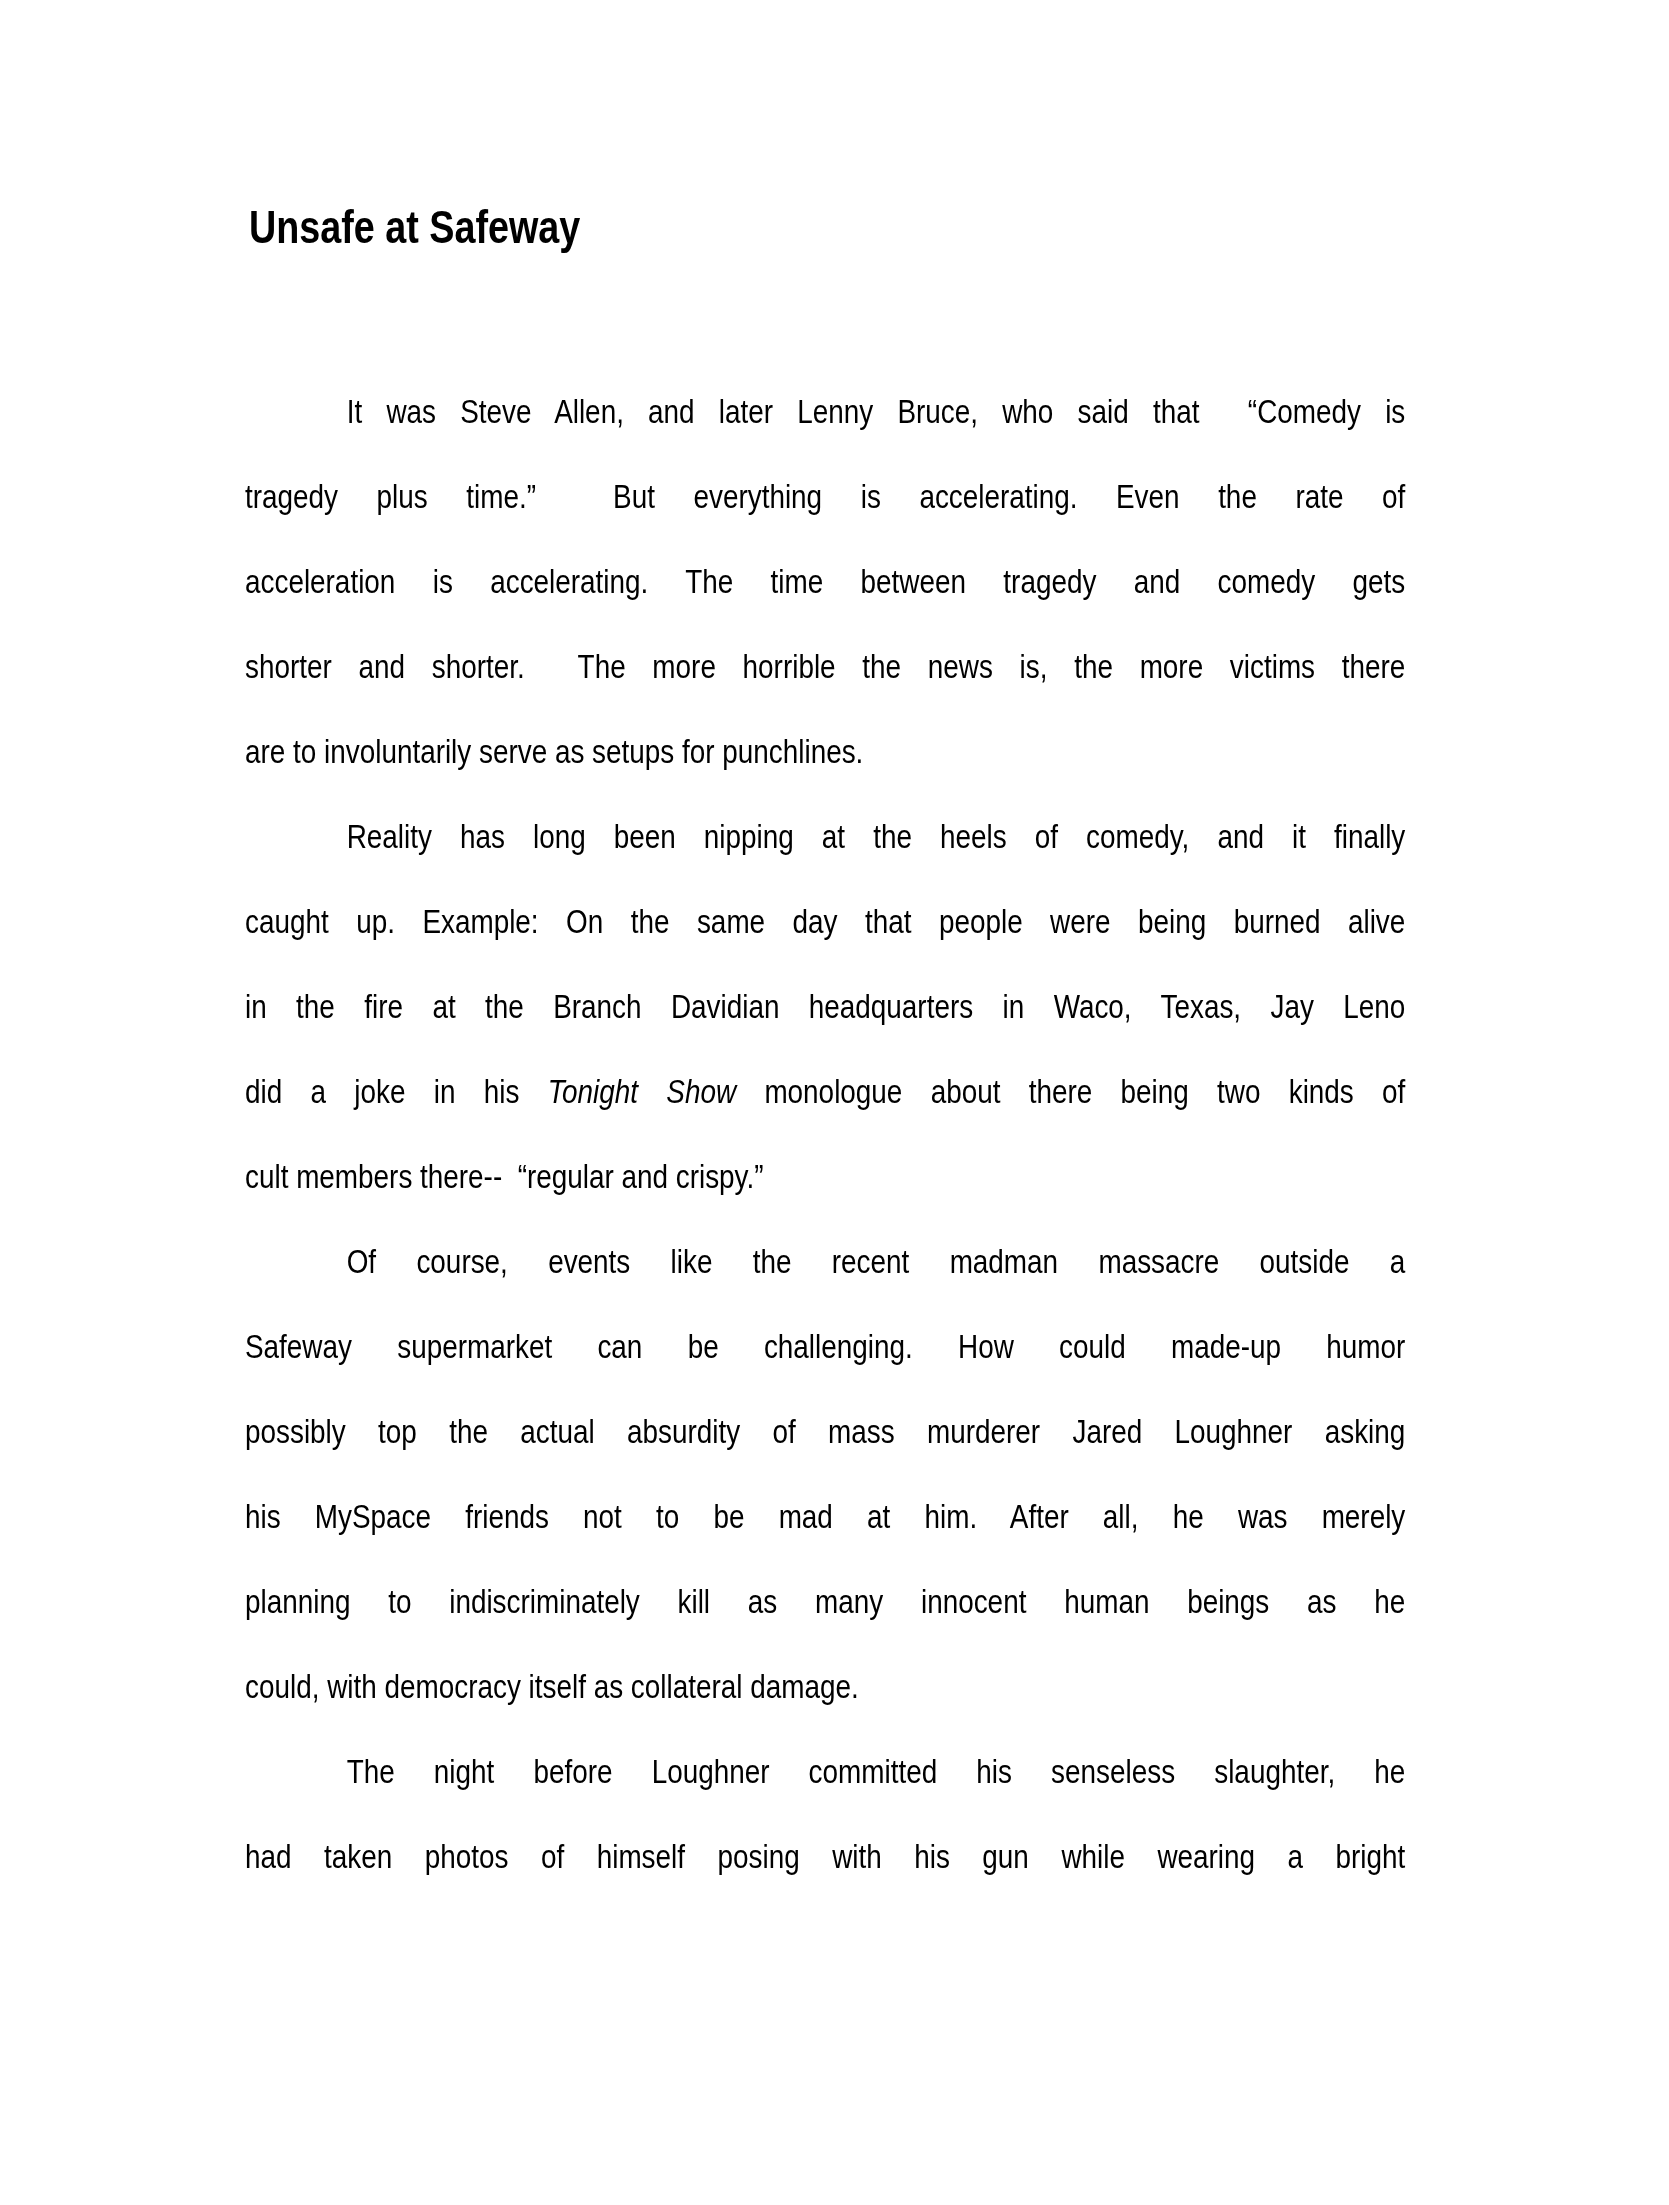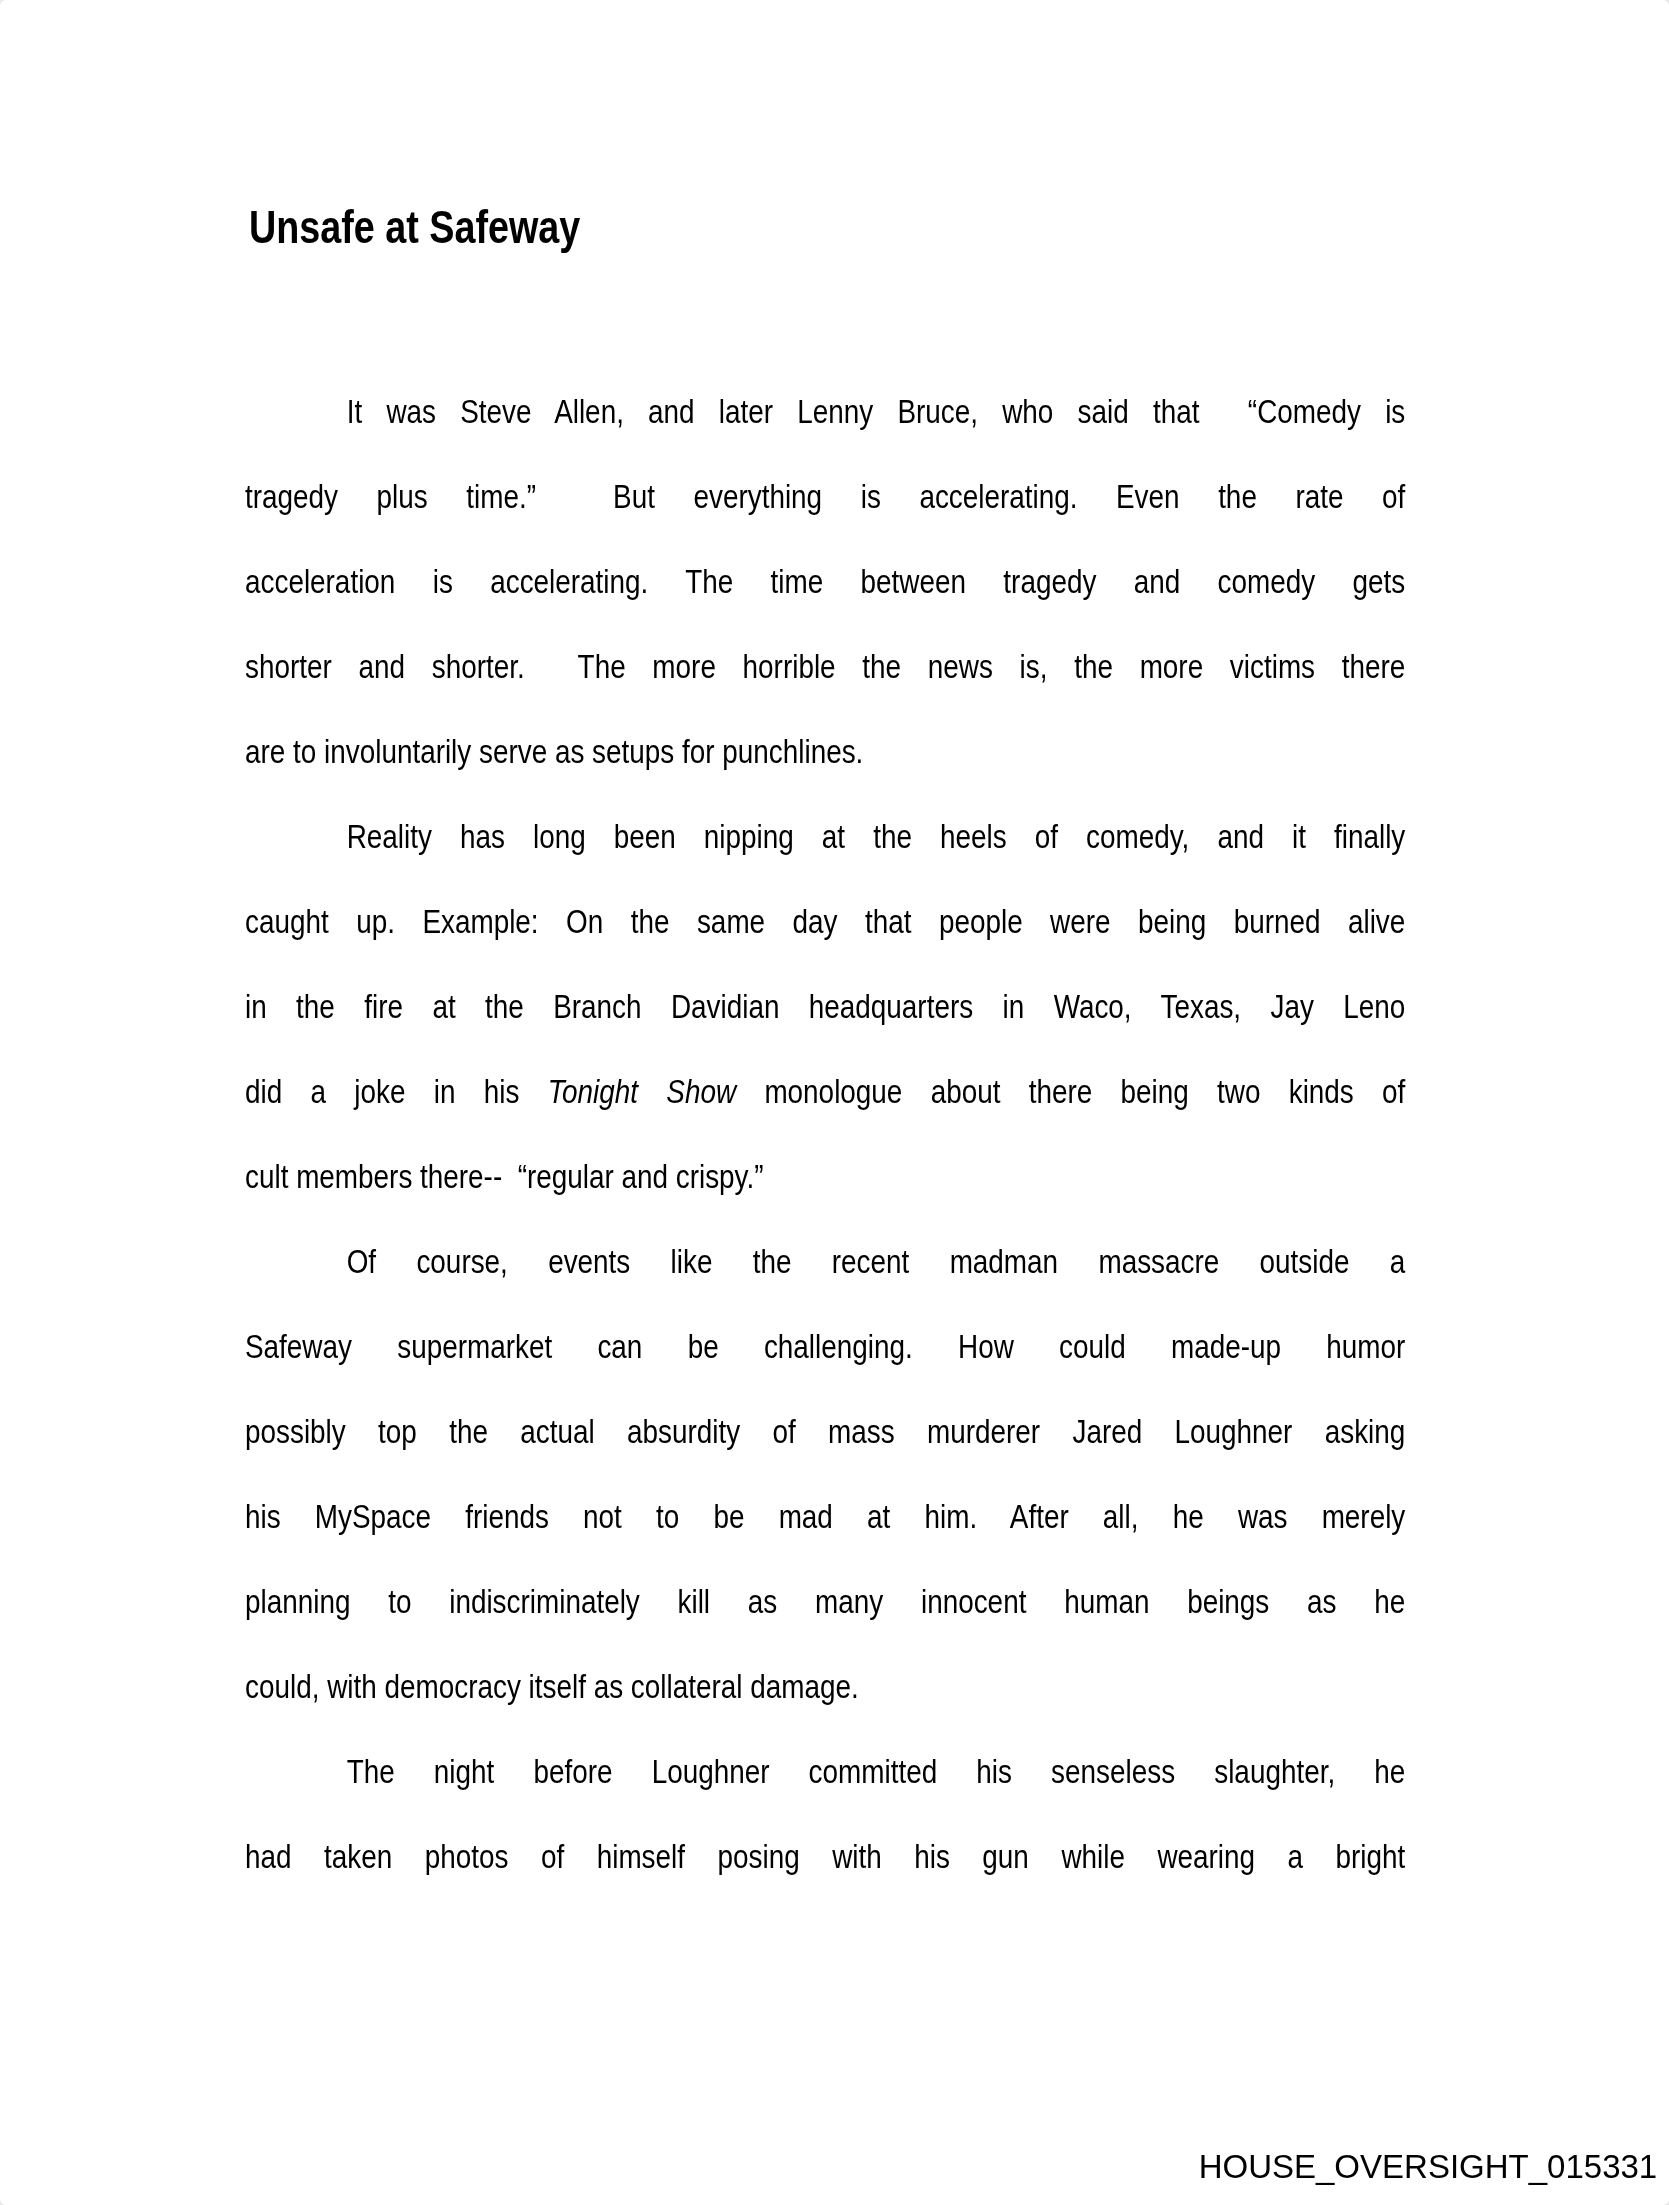--- a/index.html
+++ b/index.html
@@ -4,21 +4,20 @@
 <style>
   html, body { margin: 0; padding: 0; background: #e8e8e8; }
   .page {
     position: relative;
     width: 1669px;
     height: 2205px;
     background: #ffffff;
     color: #000000;
     font-family: "Liberation Sans", sans-serif;
     overflow: hidden;
-    border-radius: 6px;
   }
   .doc-title {
     position: absolute;
     left: 249px;
     top: 200px;
     font-size: 46px;
     font-weight: 700;
     white-space: nowrap;
     transform: scaleX(0.82);
     transform-origin: 0 0;
@@ -72,15 +71,14 @@
       <div class="line j ind"><span>Of course, events like the recent madman massacre outside a</span></div>
       <div class="line j"><span>Safeway supermarket can be challenging. How could made-up humor</span></div>
       <div class="line j"><span>possibly top the actual absurdity of mass murderer Jared Loughner asking</span></div>
       <div class="line j"><span>his MySpace friends not to be mad at him. After all, he was merely</span></div>
       <div class="line j"><span>planning to indiscriminately kill as many innocent human beings as he</span></div>
       <div class="line"><span>could, with democracy itself as collateral damage.</span></div>
       <div class="line j ind"><span>The night before Loughner committed his senseless slaughter, he</span></div>
       <div class="line j"><span>had taken photos of himself posing with his gun while wearing a bright</span></div>
     </div>
 
-  <div class="footer">HOUSE_OVERSIGHT_015331</div>
 </div>
 
 
 </body></html>

